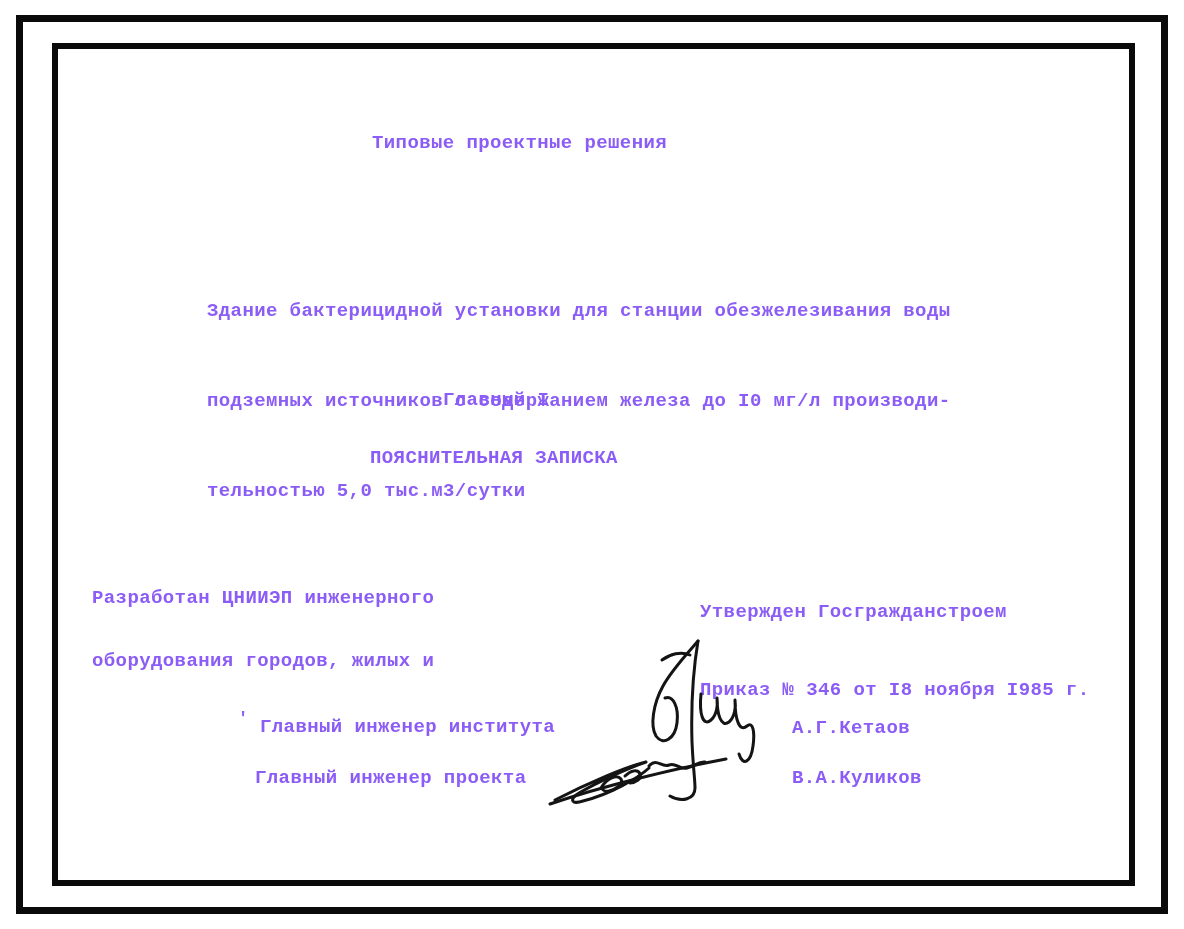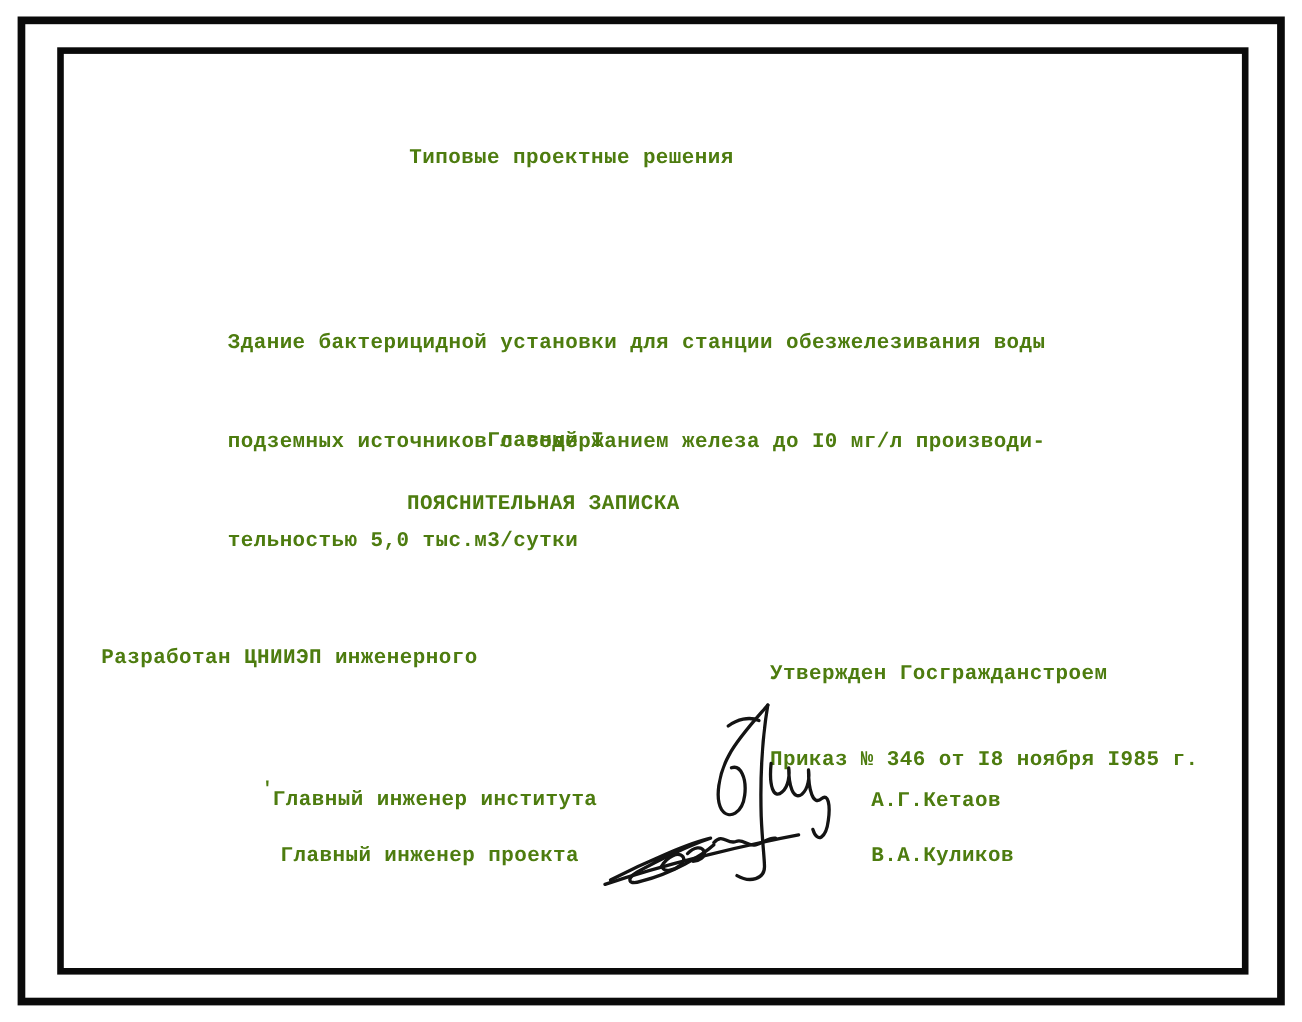--- a/index.html
+++ b/index.html
@@ -22,40 +22,40 @@
   .frame { position: absolute; box-sizing: border-box; background: transparent; }
   #frame-outer { left: 16px; top: 15px; width: 1152px; height: 899px; border: 7px solid #0a0a0a; }
   #frame-inner { left: 52px; top: 43px; width: 1083px; height: 843px; border: 6px solid #0a0a0a; }
 
   .txt {
     position: absolute;
     font-size: 19px;
     letter-spacing: 0.4px;
     line-height: 1;
     white-space: pre;
-    color: #4d7c0f;
+    color: #8b5cf6;
   }
   .para { line-height: 30px; }
   .para div { height: 30px; }
   .tight { line-height: 21px; }
   .tight div { height: 21px; }
   .approval { line-height: 26px; }
   .approval div { height: 26px; }
 
   #series-title   { left: 372px; top: 134px; }
   #series-code    { left: 428px; top: 166px; }
   #series-code .suffix { position: relative; top: 3px; }
   #subject        { left: 207px; top: 236px; }
   #album          { left: 443px; top: 391px; }
   #doc-type       { left: 370px; top: 449px; }
   #developer      { left: 92px;  top: 546px; text-align: center; }
   #approval       { left: 700px; top: 547px; }
 
   #sig-row1-mark  { left: 238px; top: 710px; font-size: 17px; }
-  #sig-row1-title { left: 248px; top: 718px; text-align: right; }
+  #sig-row1-title { left: 260px; top: 718px; text-align: right; }
   #sig-row1-name  { left: 792px; top: 719px; }
   #sig-row2-title { left: 255px; top: 769px; text-align: center; }
   #sig-row2-name  { left: 792px; top: 769px; }
 
   #signature-svg  { position: absolute; left: 543px; top: 626px; }
   #signature-svg path {
     fill: none;
     stroke: #141414;
     stroke-width: 3;
     stroke-linecap: round;
@@ -78,20 +78,21 @@
     <div>подземных источников с содержанием железа до I0 мг/л производи-</div>
     <div>тельностью 5,0 тыс.м3/сутки</div>
   </div>
 
   <div id="album" class="txt">Главный I</div>
 
   <div id="doc-type" class="txt">ПОЯСНИТЕЛЬНАЯ ЗАПИСКА</div>
 
   <div id="developer" class="txt tight">
     <div>Разработан ЦНИИЭП инженерного</div>
+    <div>оборудования городов, жилых и</div>
   </div>
 
   <div id="approval" class="txt approval">
     <div>Утвержден Госгражданстроем</div>
     <div>Приказ № 346 от I8 ноября I985 г.</div>
   </div>
 
   <div id="sig-row1-mark" class="txt">'</div>
 
   <div id="sig-row1-title" class="txt">Главный инженер института</div>

